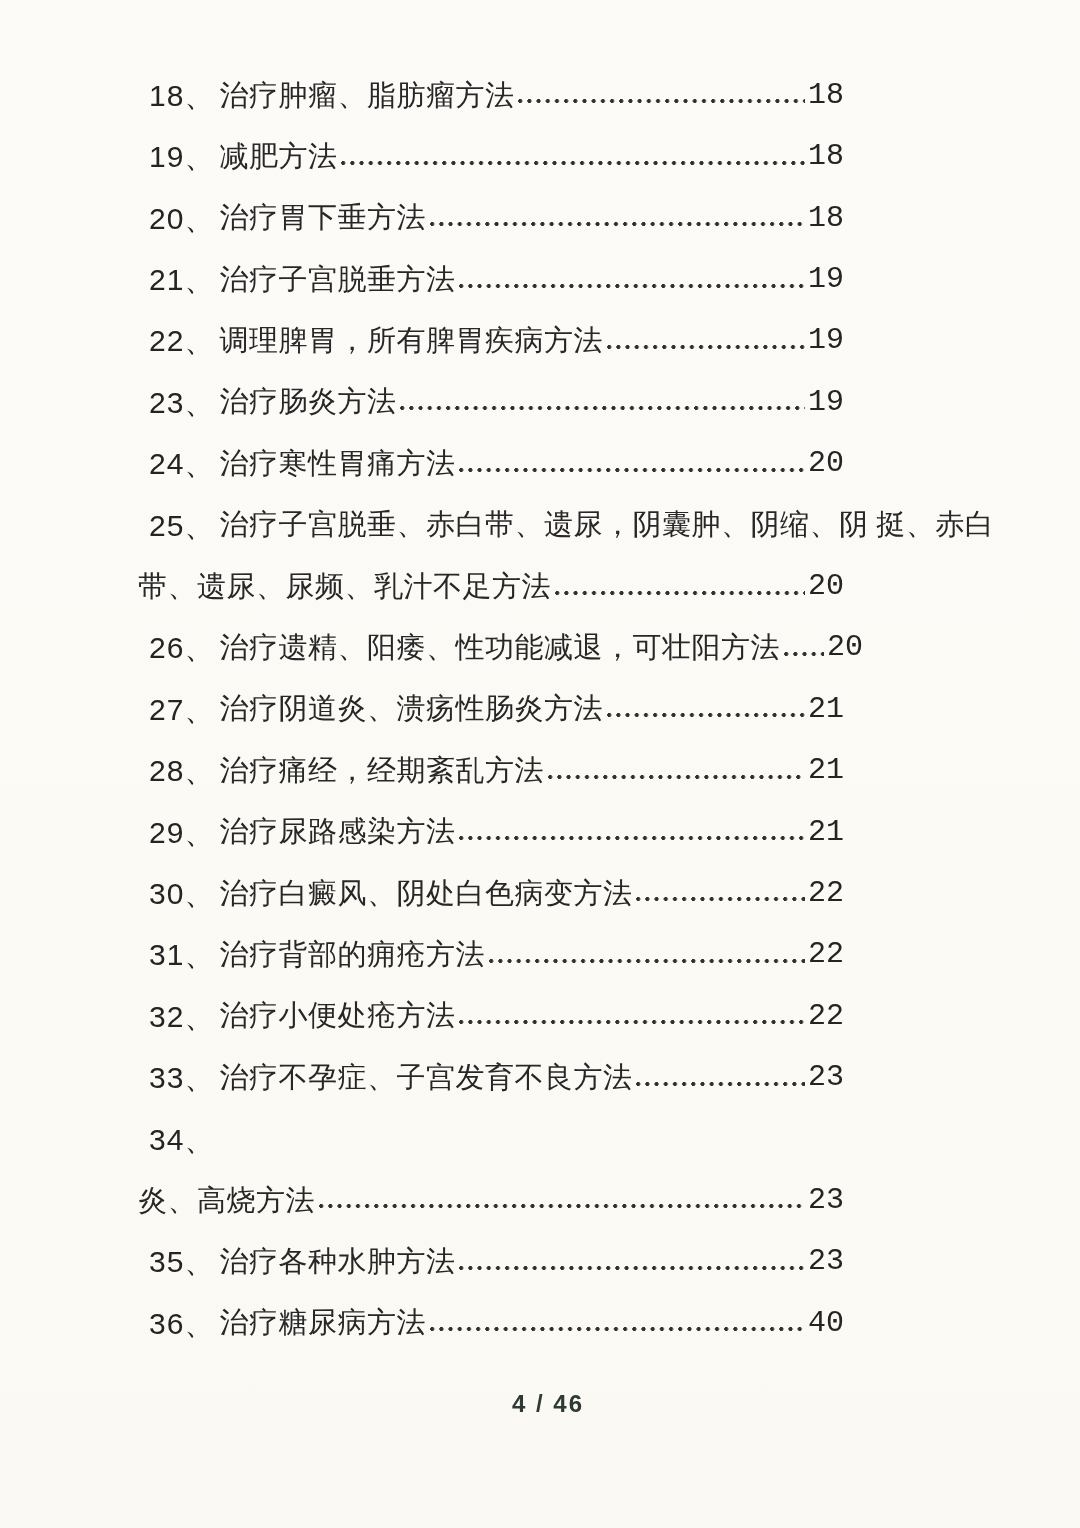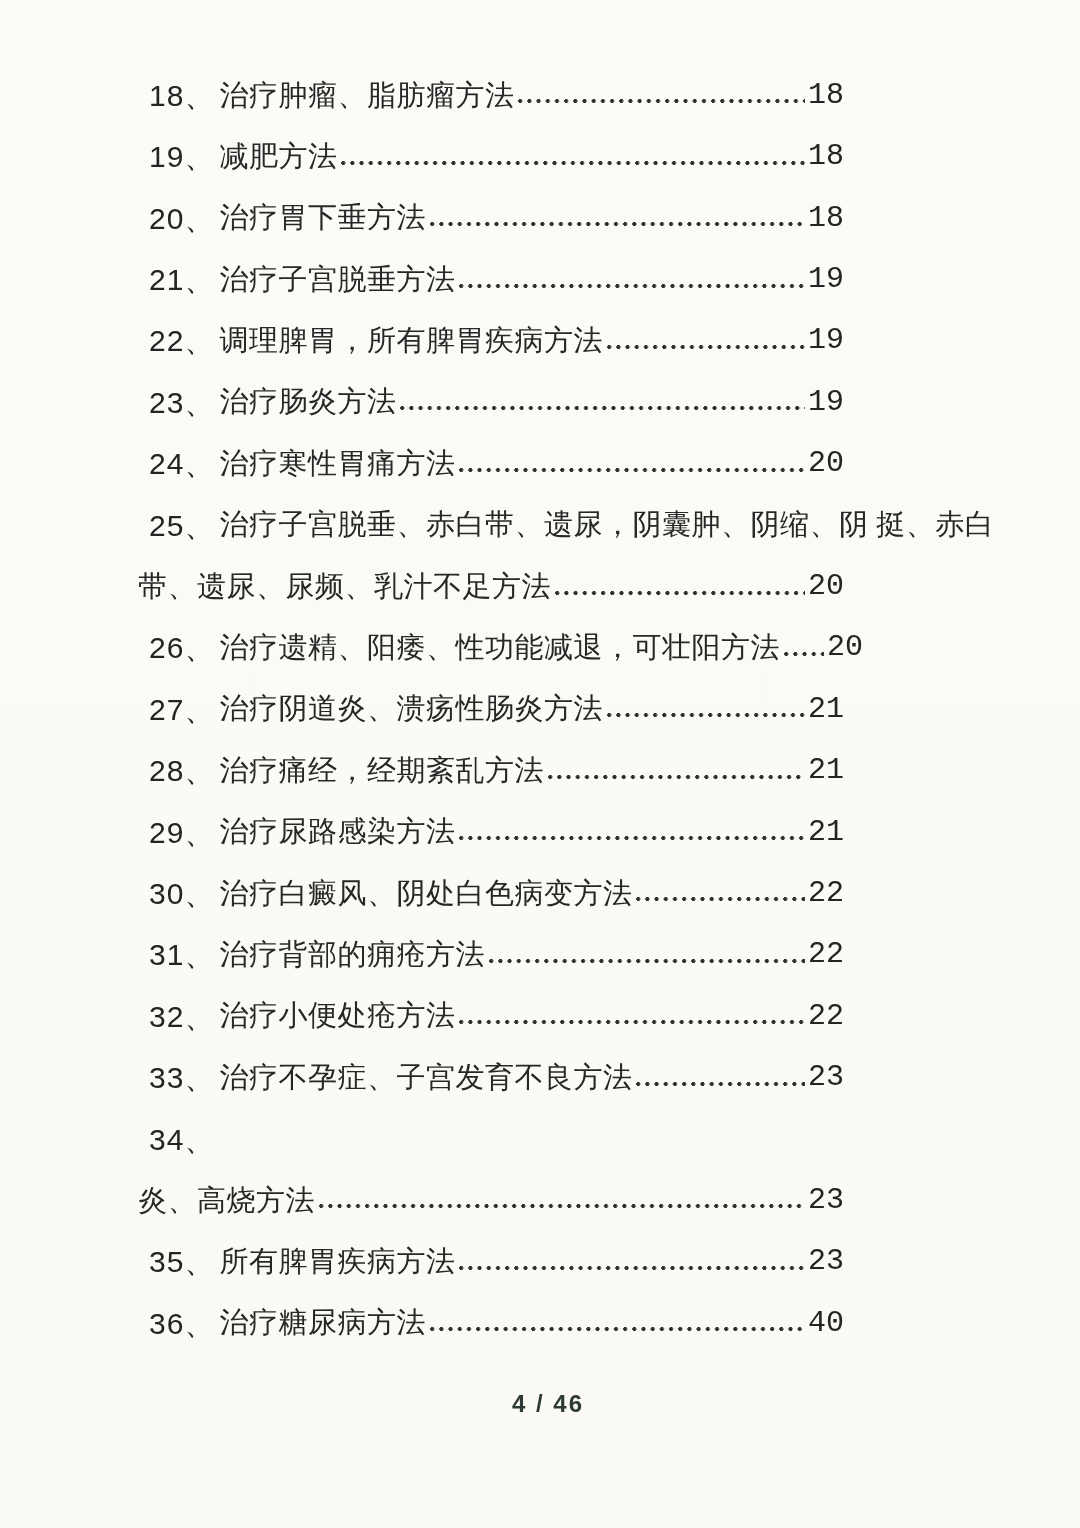--- a/index.html
+++ b/index.html
@@ -177,21 +177,21 @@
       <div class="row">
         <span class="num-label">34、</span>
       </div>
       <div class="row has-leader">
         <span class="title">炎、高烧方法</span>
         <span class="leader"></span>
         <span class="pagenum">23</span>
       </div>
       <div class="row has-leader">
         <span class="num-label">35、</span>
-        <span class="title">所有脾胃疾病方法</span>
+        <span class="title">治疗各种水肿方法</span>
         <span class="leader"></span>
         <span class="pagenum">23</span>
       </div>
       <div class="row has-leader">
         <span class="num-label">36、</span>
         <span class="title">治疗糖尿病方法</span>
         <span class="leader"></span>
         <span class="pagenum">40</span>
       </div>
     </div>

